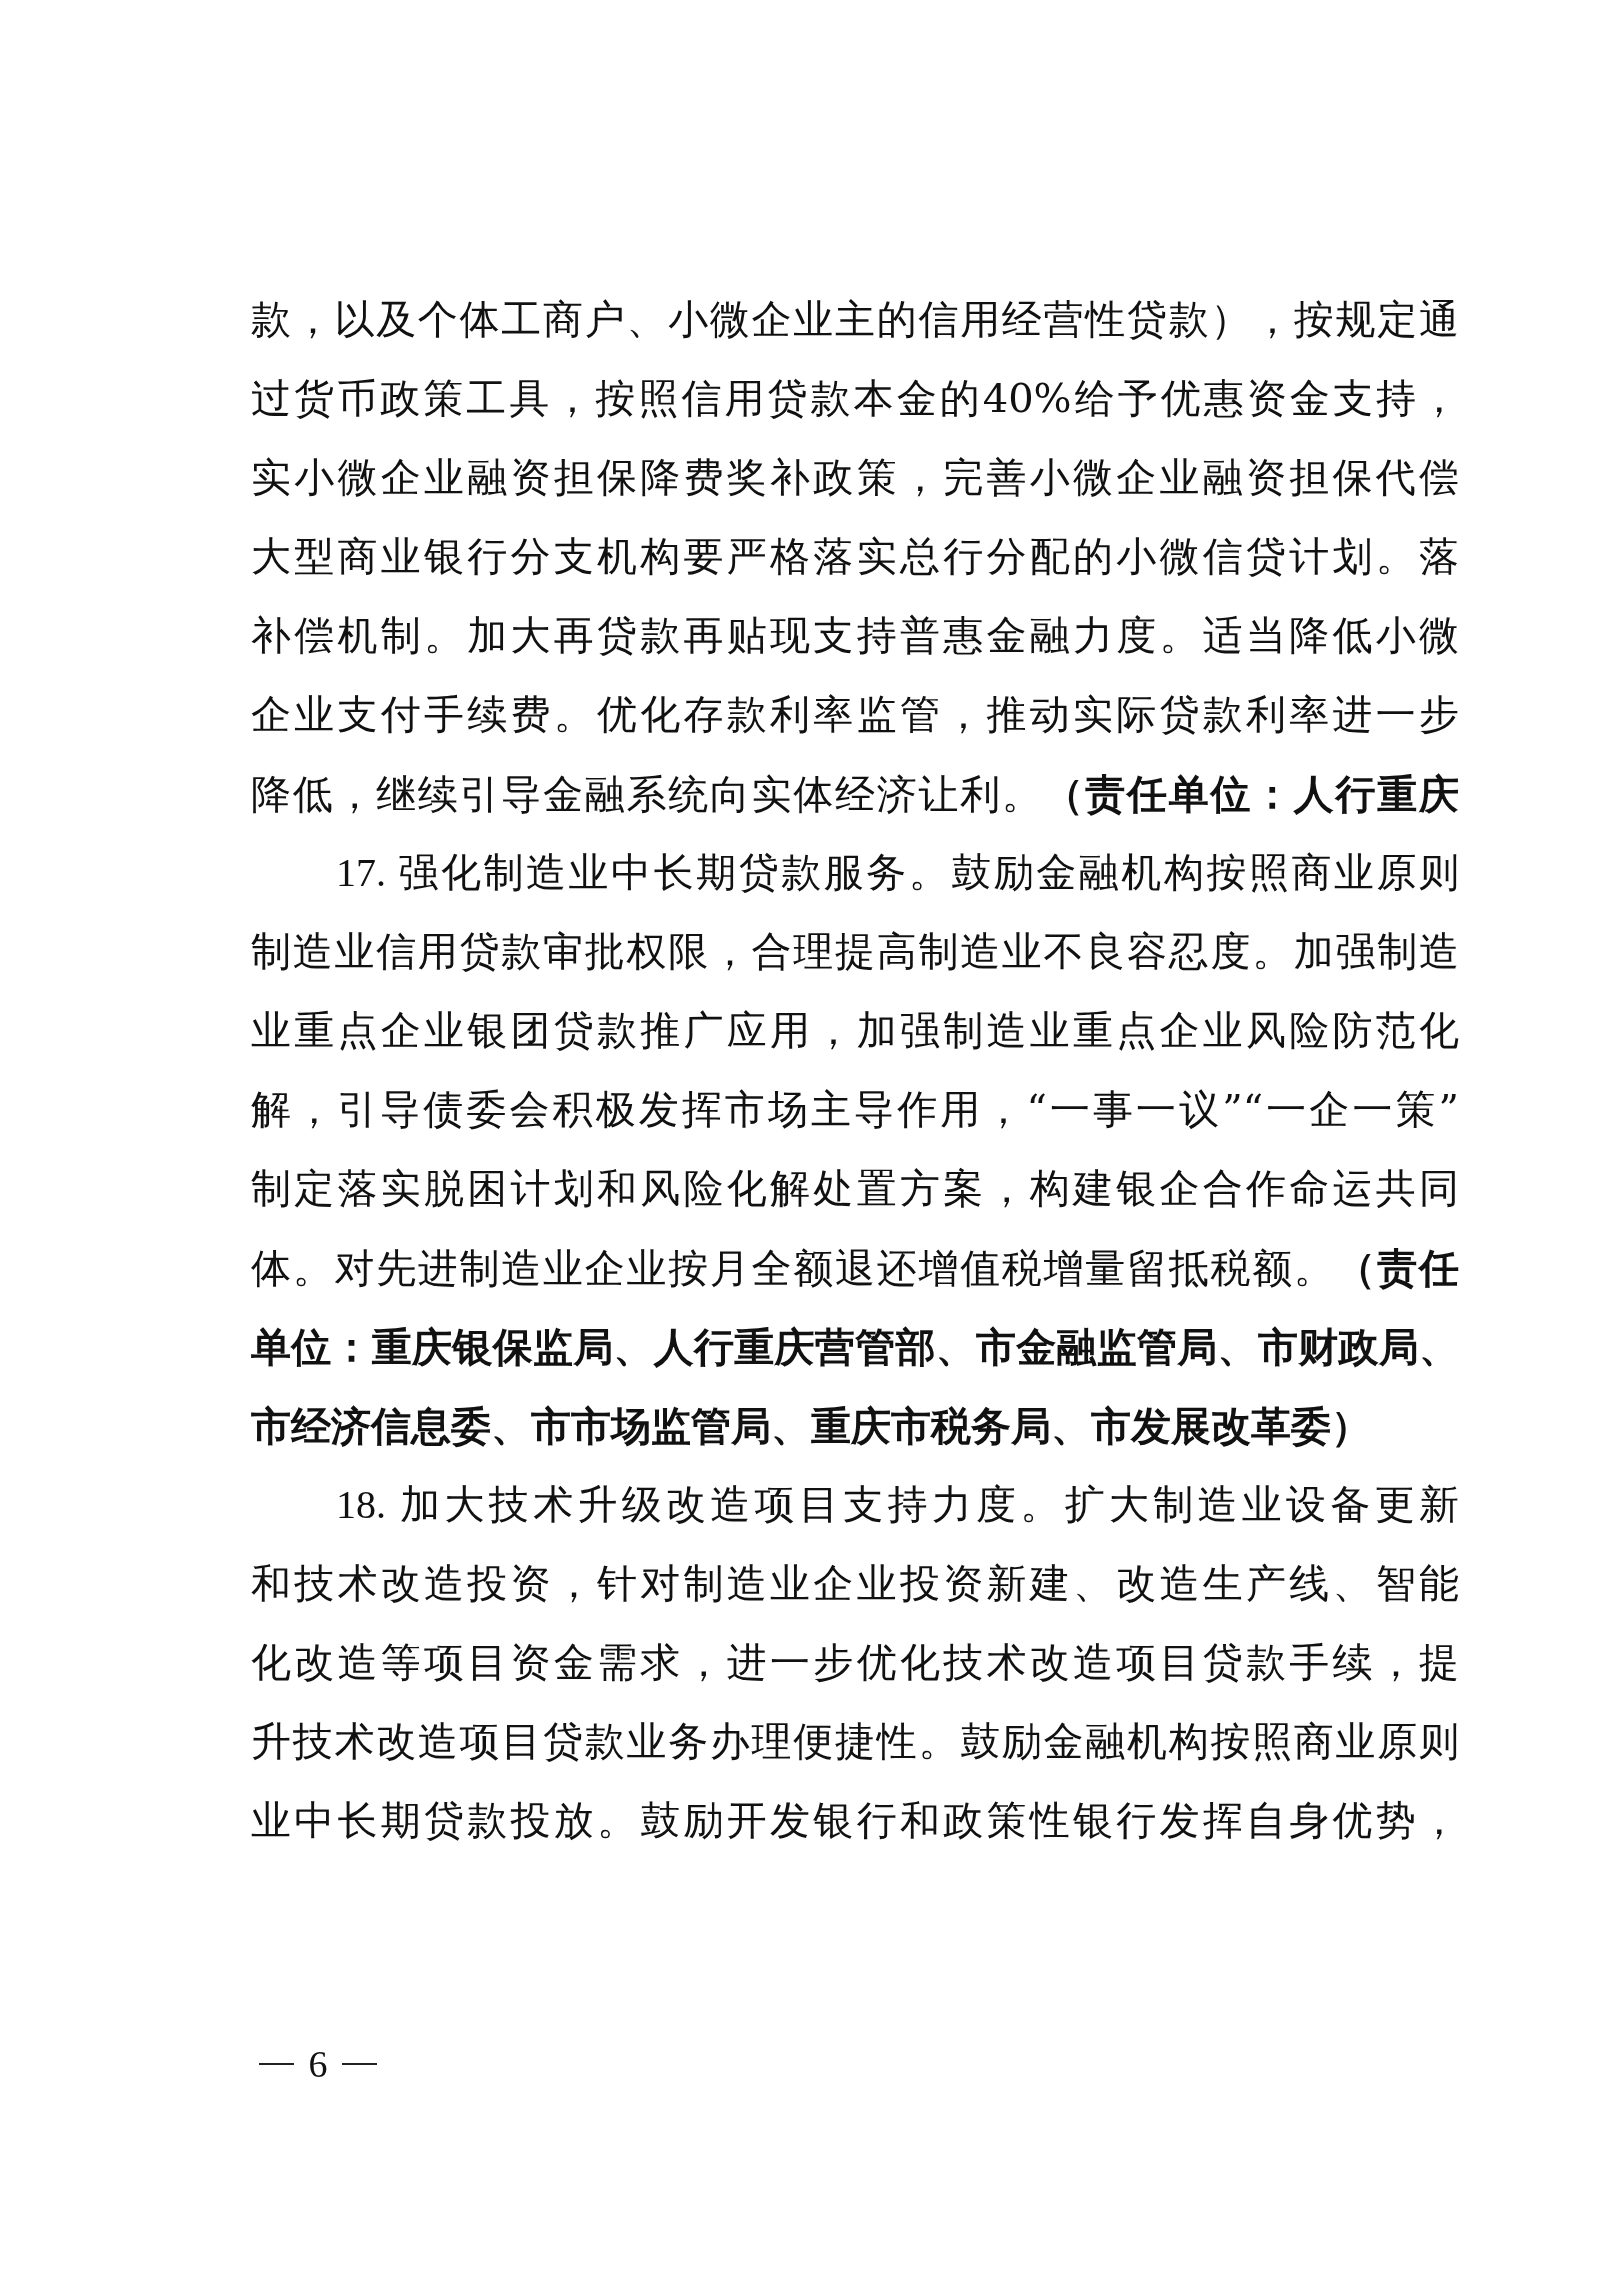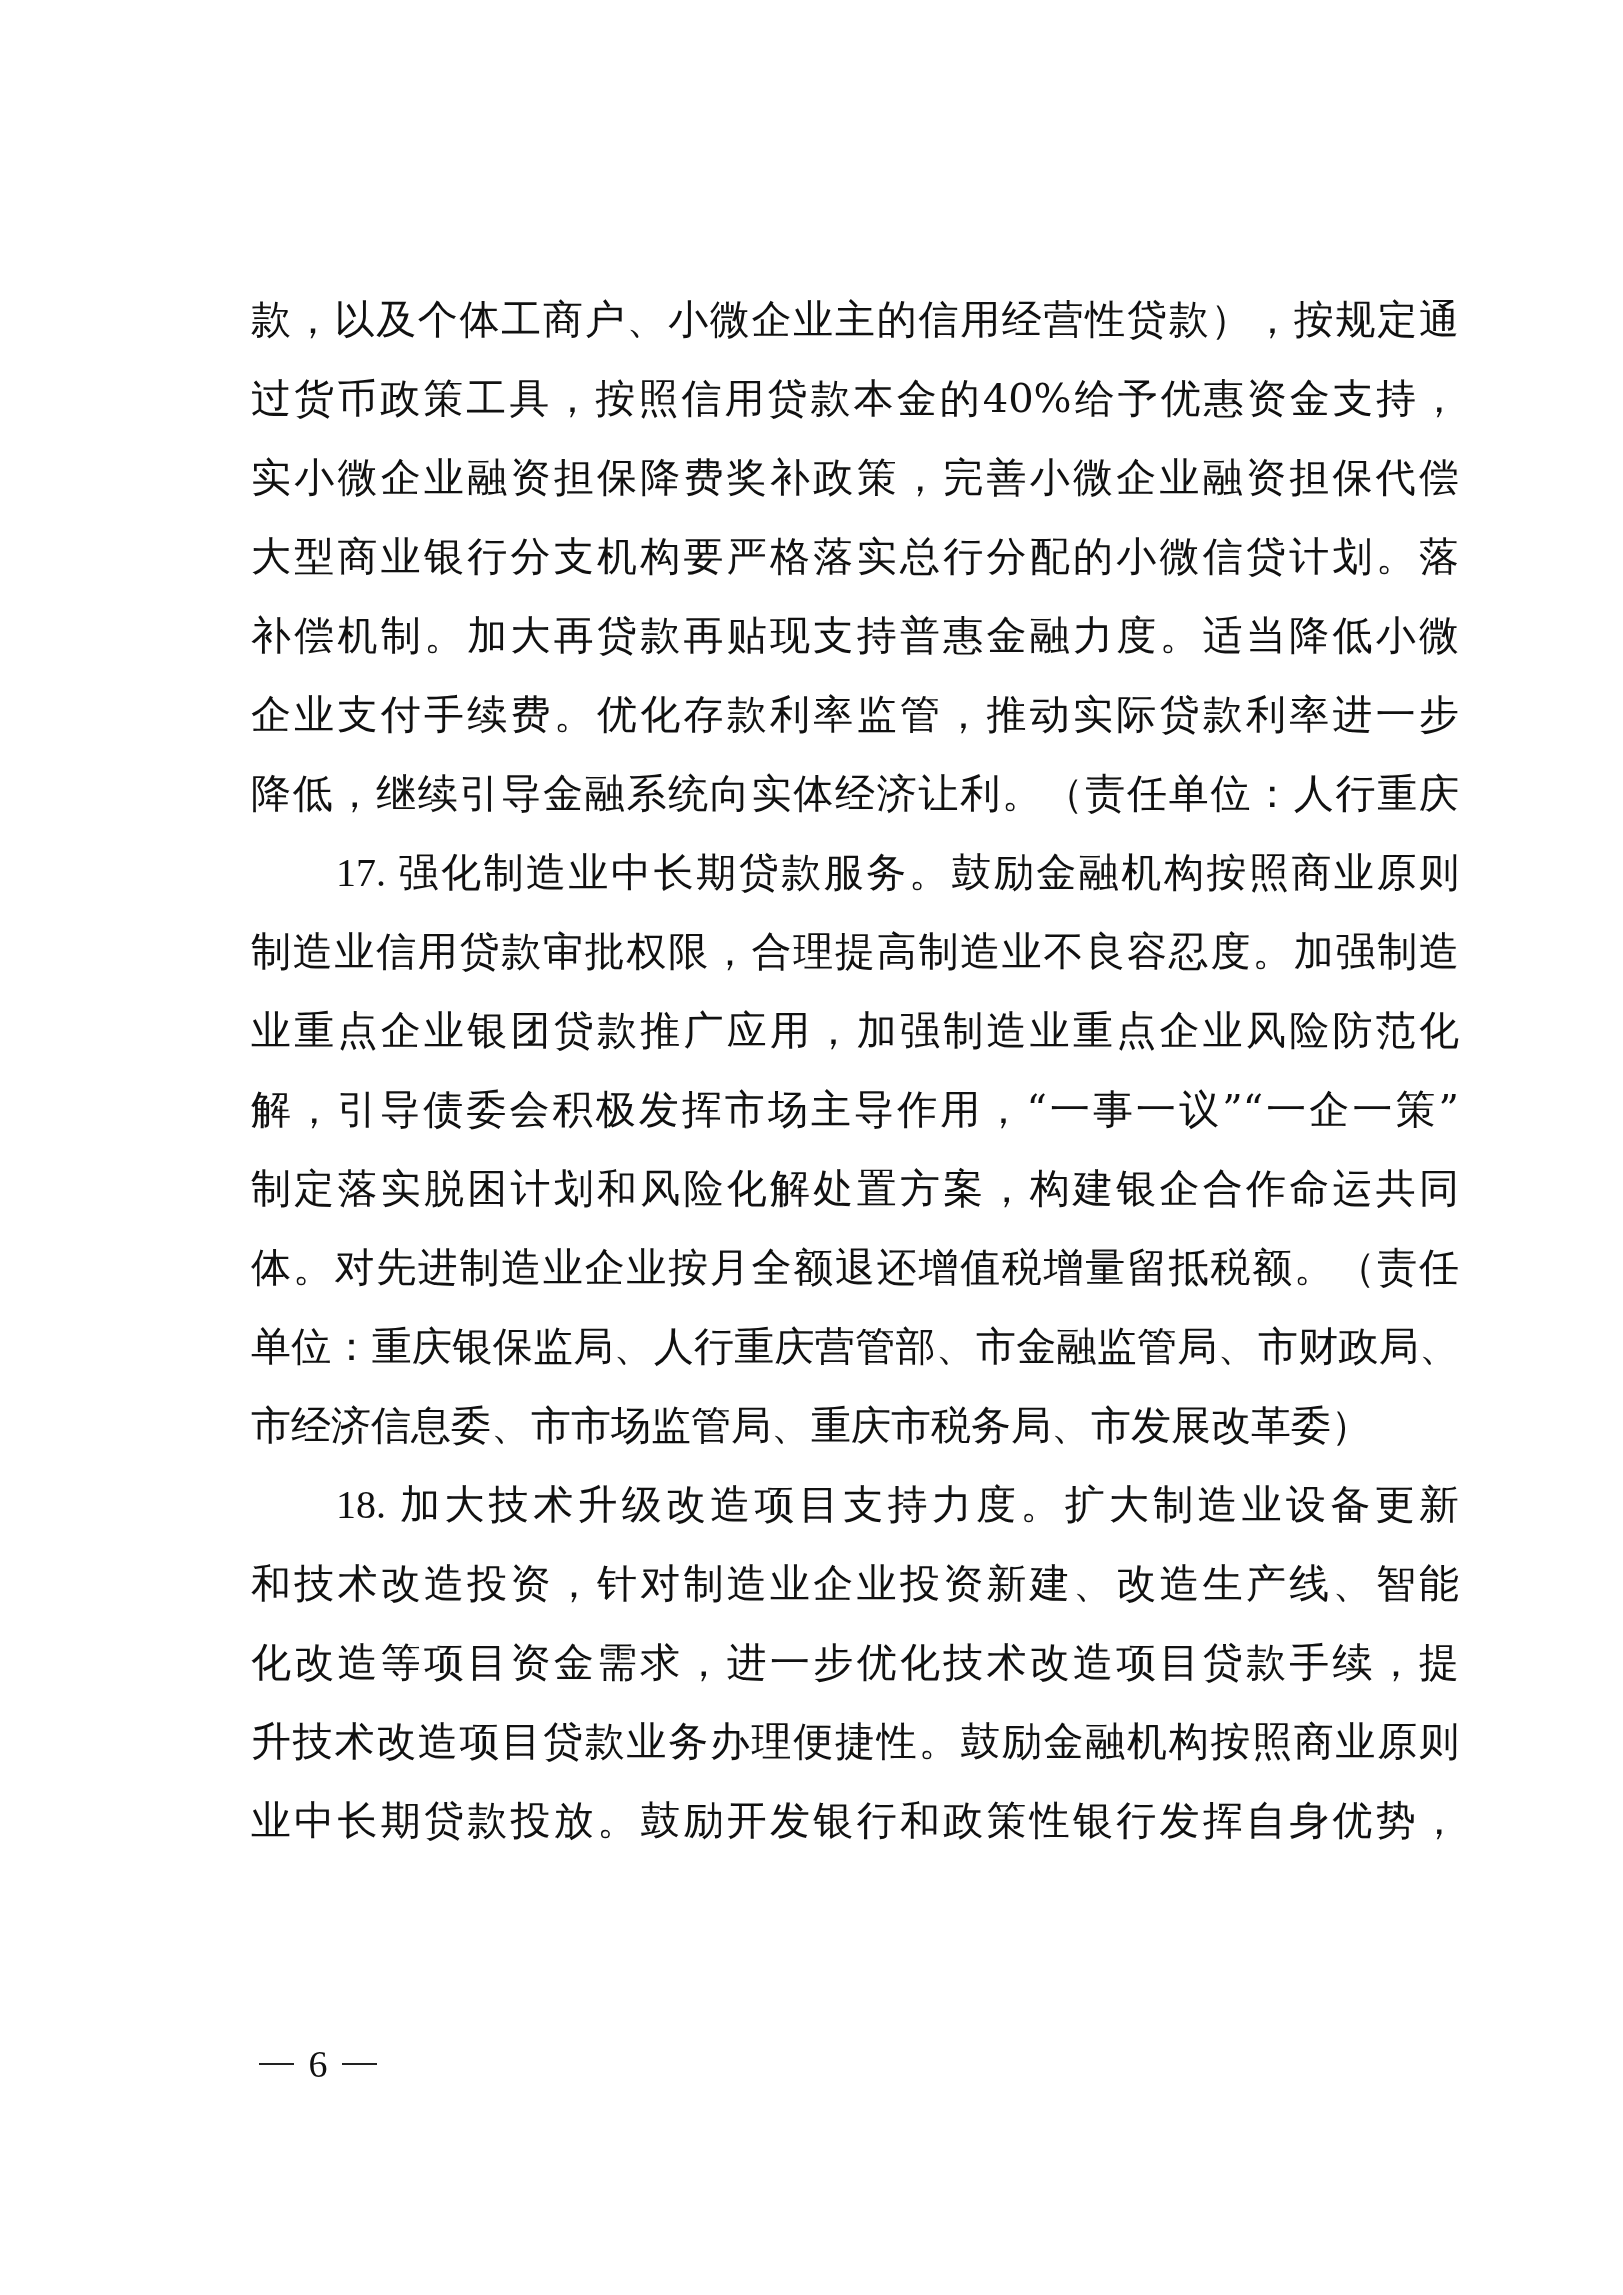--- a/index.html
+++ b/index.html
@@ -38,21 +38,21 @@
       letter-spacing: 0;
     }
     .line.last {
       text-align-last: left;
     }
     .line.indent {
       padding-left: 85px;
       font-family: Liberation Serif, serif;
     }
     .resp {
-      font-weight: normal;
+      font-weight: bold;
     }
     .page-number {
       position: absolute;
       left: 259px;
       top: 2041px;
       font-family: "Liberation Serif", "DejaVu Serif", serif;
       font-size: 38px;
       line-height: 46px;
       display: flex;
       align-items: center;

